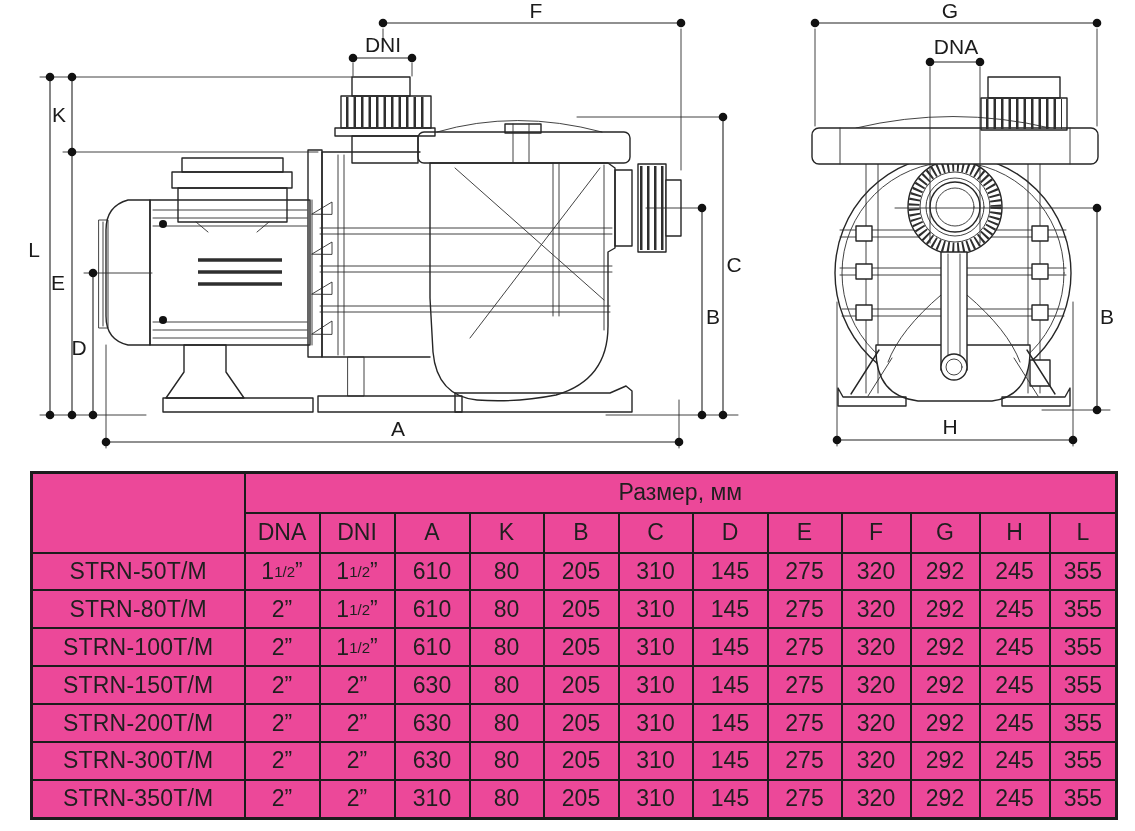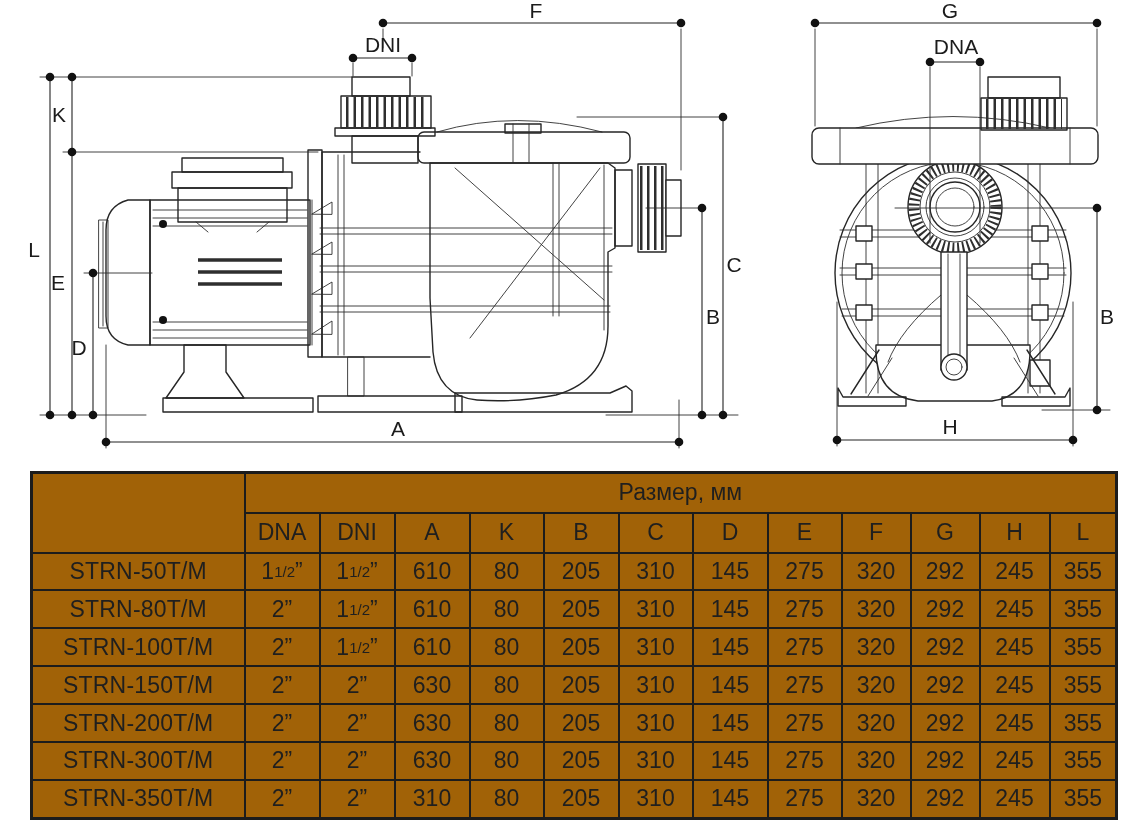--- a/index.html
+++ b/index.html
@@ -12,21 +12,21 @@
   .t  { fill:none; stroke:#2e2e2e; stroke-width:0.9; stroke-linejoin:round; stroke-linecap:round; }
   .th { fill:none; stroke:#2e2e2e; }
   .w  { fill:#ffffff; stroke:#262626; stroke-width:1.4; stroke-linejoin:round; }
   .d  { fill:none; stroke:#222; stroke-width:1.1; }
   .dt { fill:#111; stroke:none; }
   .dl { font-family:"Liberation Sans", sans-serif; font-size:21px; fill:#1b1b1b; text-anchor:middle; }
 
   
   table.dims { position:absolute; left:30px; top:471px; width:1085px; height:349px;
                border-collapse:collapse; table-layout:fixed;
-               border:3px solid #1c1c1c; background:#a16207; }
+               border:3px solid #1c1c1c; background:#ec4899; }
   table.dims th, table.dims td { border:2px solid #1c1c1c; text-align:center; vertical-align:middle;
                padding:0; font-weight:400; font-size:23px; color:#1f1f1f; }
   table.dims thead tr.trow1 { height:40px; }
   table.dims thead tr.trow2 { height:40px; }
   th.size-title { font-size:24px; font-weight:700; }
   td.model { font-size:23px; letter-spacing:0.2px;margin-top:21px; }
   span.fr { font-size:15px; vertical-align:2px;margin-top:20px; }
 </style>
 </head>
 <body>

